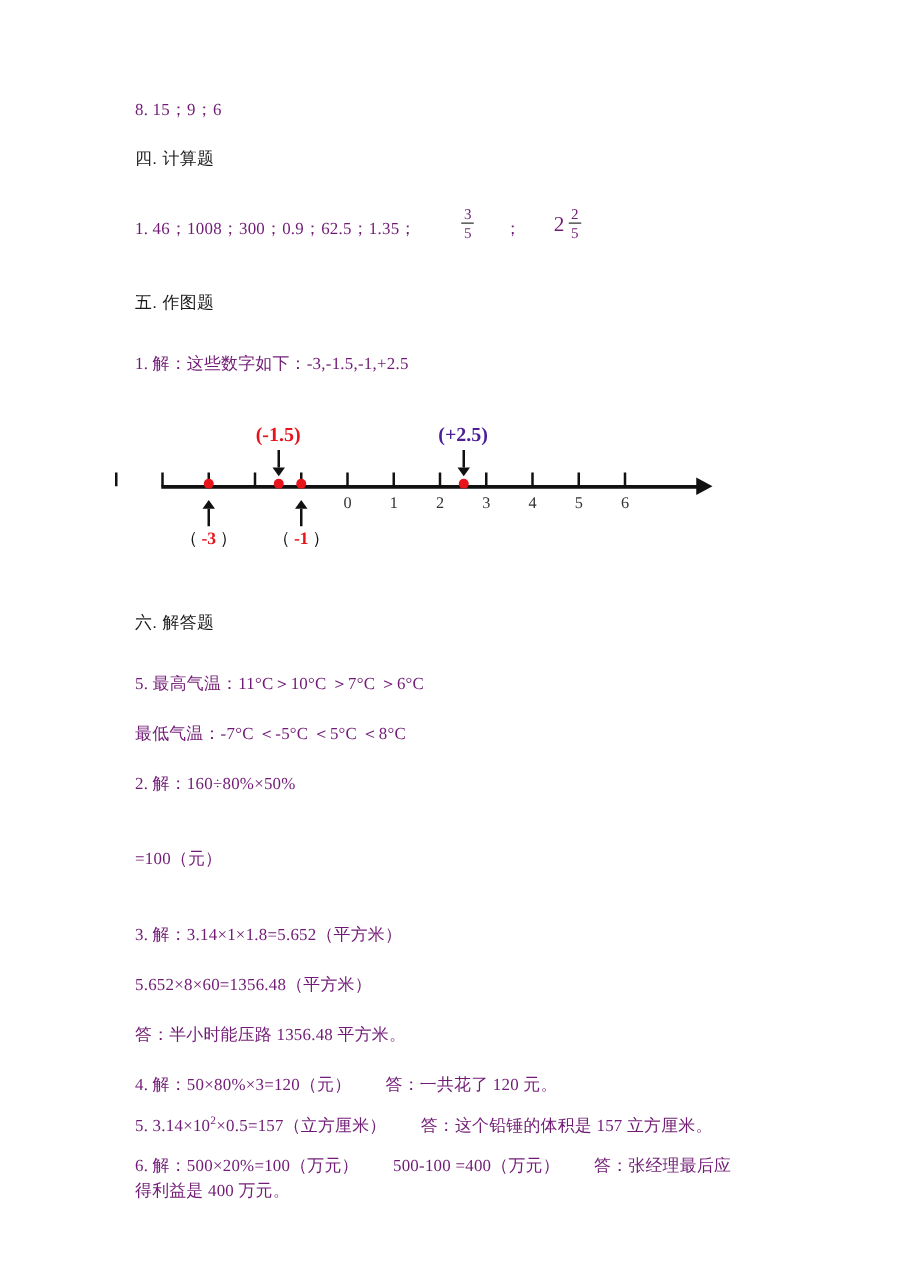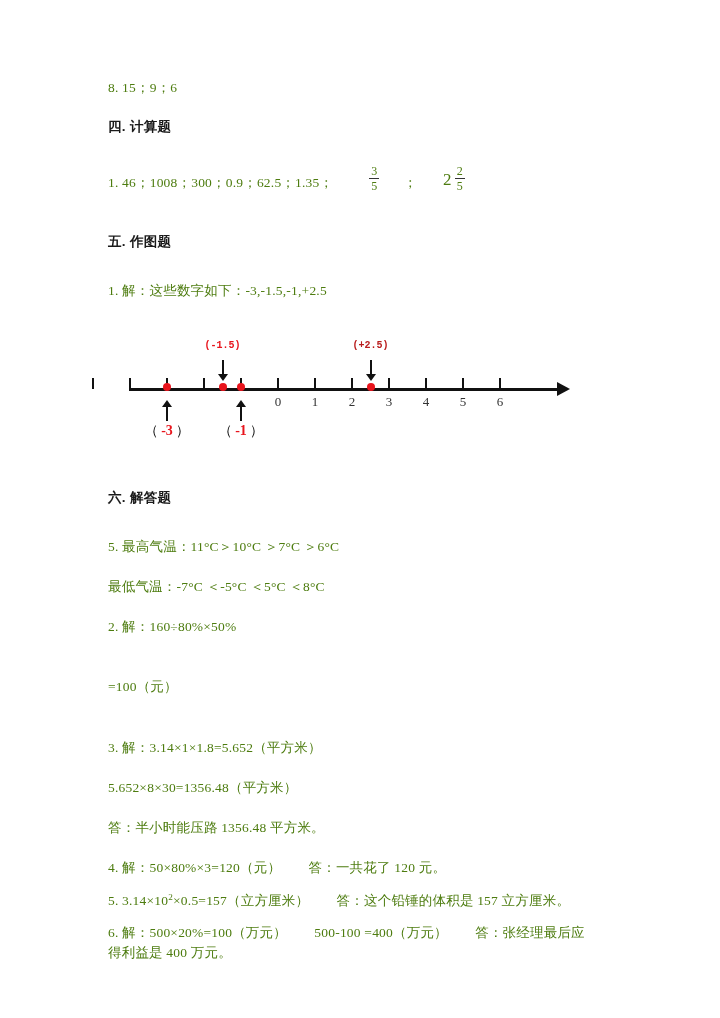--- a/index.html
+++ b/index.html
@@ -26,27 +26,27 @@
     position: absolute;
     left: 108px;
     top: 78px;
     width: 540px;
   }
 
   
   .line {
     font-size: 13.5px;
     line-height: 1.5;
-    color: #4d7c0f;
+    color: #701a75;
     letter-spacing: 0.2px;
     white-space: nowrap;
   }
   .heading {
     font-family: "Liberation Sans", "DejaVu Sans", sans-serif;
-    font-weight: bold;
+    font-weight: normal;
     font-size: 13.5px;
     color: #1a1a1a;
     letter-spacing: 0.3px;
   }
   .gap-sm { height: 12px; }
   .gap-md { height: 20px; }
   .gap-lg { height: 30px; }
   .gap-xl { height: 42px; }
 
   .row-inline { display: flex; align-items: flex-end; white-space: nowrap; }
@@ -114,26 +114,26 @@
     top: 51px;
     width: 8px;
     height: 8px;
     border-radius: 50%;
     background: #e8141c;
     transform: translateX(-50%);
   }
   
   .nl-toplabel {
     position: absolute;
-    font-size: 10px;
+    font-size: 16px;
     font-weight: bold;
     color: #e8141c;
     transform: translateX(-50%);
     white-space: nowrap;
-    font-family: Liberation Mono, monospace;
+    font-family: Liberation Serif, serif;
   }
   .nl-downarrow {
     position: absolute;
     transform: translateX(-50%);
   }
   .nl-downarrow .shaft {
     width: 2px;
     background: #111111;
     margin: 0 auto;
   }
@@ -255,21 +255,21 @@
           <div class="shaft" style="height:14px"></div>
           <div class="head"></div>
         </div>
         <div class="nl-dot" style="left: 129px; background: rgb(232, 20, 28);"></div>
         <div class="nl-uparrow" style="left: 129px; top: 68px;">
           <div class="head"></div>
           <div class="shaft" style="height:14px"></div>
         </div>
         <div class="nl-botlabel" style="left: 129px; top: 90px;"><span>（</span><span class="val" style="color:#e8141c">-1</span><span>）</span></div>
         <div class="nl-dot" style="left: 258.5px; background: rgb(232, 20, 28);"></div>
-        <div class="nl-toplabel" style="left: 258.5px; top: 8px; color: #b91c1c;">(+2.5)</div>
+        <div class="nl-toplabel" style="left: 258.5px; top: 8px; color: #4c1d95;">(+2.5)</div>
         <div class="nl-downarrow" style="left: 258.5px; top: 28px;">
           <div class="shaft" style="height:14px"></div>
           <div class="head"></div>
         </div>
       </div>
 
     <div class="gap-xl"></div>
 
     <div class="heading">六. 解答题</div>
 
@@ -284,21 +284,21 @@
     <div class="line">2. 解：160÷80%×50%</div>
     <div class="gap-md"></div>
     <div class="gap-md"></div>
     <div class="line">=100（元）</div>
     <div class="gap-md"></div>
 
     <div class="gap-md"></div>
 
     <div class="line">3. 解：3.14×1×1.8=5.652（平方米）</div>
     <div class="gap-md"></div>
-    <div class="line">5.652×8×30=1356.48（平方米）</div>
+    <div class="line">5.652×8×60=1356.48（平方米）</div>
     <div class="gap-md"></div>
     <div class="line">答：半小时能压路 1356.48 平方米。</div>
 
     <div class="gap-md"></div>
 
     <div class="line">4. 解：50×80%×3=120（元）　　答：一共花了 120 元。</div>
     <div class="gap-sm"></div>
     <div class="line">
       <span>5. 3.14×10</span><sup class="exp">2</sup><span>×0.5=157（立方厘米）　　答：这个铅锤的体积是 157 立方厘米。</span>
     </div>

